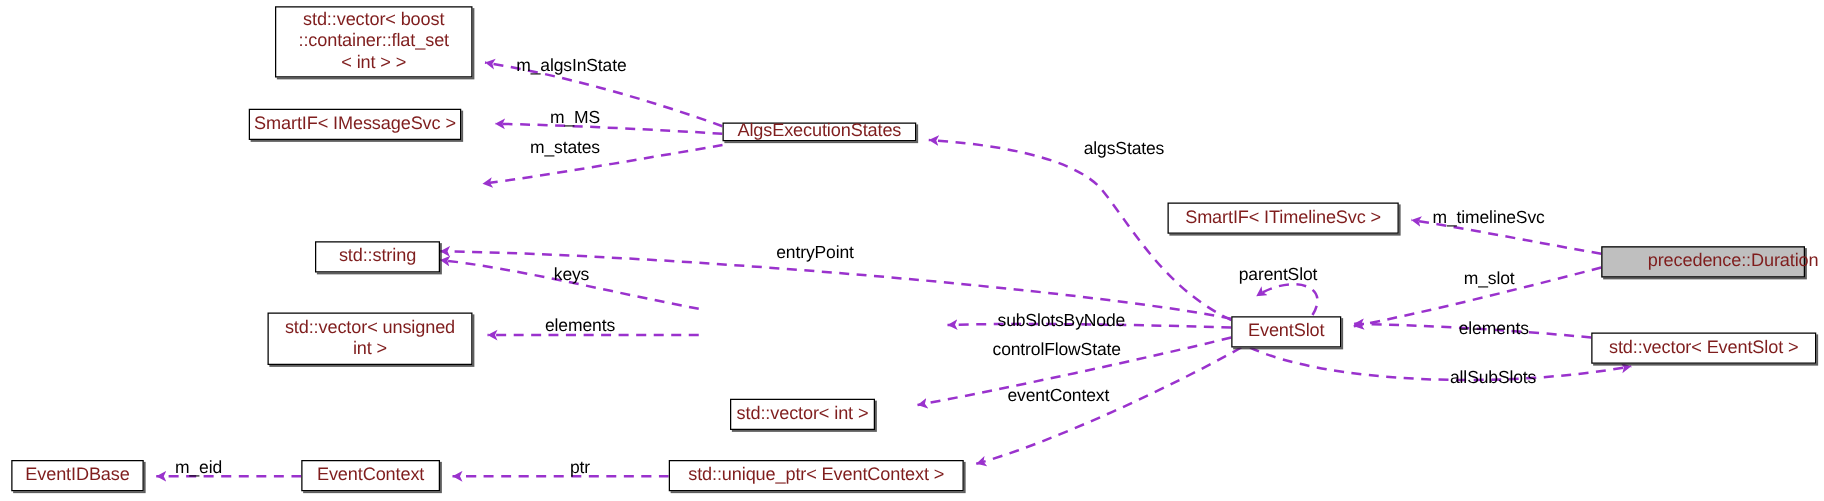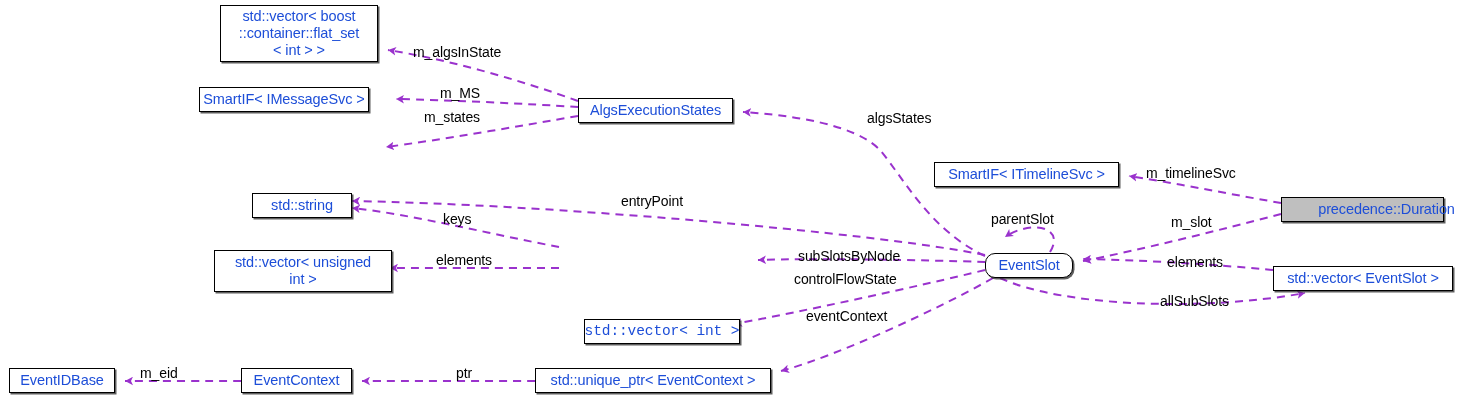--- a/index.html
+++ b/index.html
@@ -22,21 +22,21 @@
     left: 0;
     top: 0;
     width: 1459px;
     height: 401px;
   }
   .node {
     position: absolute;
     box-sizing: border-box;
     border: 1px solid #000000;
     background: #ffffff;
-    color: #1d4ed8;
+    color: #7f1d1d;
     font-size: 14.5px;
     line-height: 17px;
     text-align: center;
     display: flex;
     align-items: center;
     justify-content: center;
     white-space: pre;
     letter-spacing: -0.1px;
     box-shadow: 1.5px 1.5px 0 0 rgba(40,40,40,0.75);
   }
@@ -102,33 +102,33 @@
     </g>
   </svg>
 
   <div class="node" style="left:220px;top:5px;width:158px;height:57px;">std::vector&lt; boost
 ::container::flat_set
 &lt; int &gt; &gt;</div>
 
   <div class="node" style="left:199px;top:87px;width:170px;height:25px;">SmartIF&lt; IMessageSvc &gt;</div>
 
 
-  <div class="node" style="left:578px;top:98px;width:155px;height:25px;">AlgsExecutionStates</div>
+  <div class="node" style="left:578px;top:98px;width:155px;height:15px;">AlgsExecutionStates</div>
 
   <div class="node" style="left:252px;top:193px;width:100px;height:25px;">std::string</div>
 
-  <div class="node" style="left:214px;top:250px;width:178px;height:42px;">std::vector&lt; unsigned
+  <div class="node" style="left:214px;top:250px;width:164px;height:42px;">std::vector&lt; unsigned
 int &gt;</div>
 
 
-  <div class="node" style="left:584px;top:319px;width:156px;height:25px;font-family:Liberation Mono, monospace;">std::vector&lt; int &gt;</div>
+  <div class="node" style="left:584px;top:319px;width:116px;height:25px;">std::vector&lt; int &gt;</div>
 
   <div class="node" style="left:934px;top:162px;width:185px;height:25px;">SmartIF&lt; ITimelineSvc &gt;</div>
 
-  <div class="node" style="left:985px;top:253px;width:88px;height:25px;border-radius:10px;">EventSlot</div>
+  <div class="node" style="left:985px;top:253px;width:88px;height:25px;">EventSlot</div>
 
   <div class="node highlight" style="left:1281px;top:197px;width:163px;height:25px;">precedence::Duration</div>
 
   <div class="node" style="left:1273px;top:266px;width:180px;height:25px;">std::vector&lt; EventSlot &gt;</div>
 
   <div class="node" style="left:9px;top:368px;width:106px;height:25px;">EventIDBase</div>
 
   <div class="node" style="left:241px;top:368px;width:111px;height:25px;">EventContext</div>
 
   <div class="node" style="left:535px;top:368px;width:236px;height:25px;">std::unique_ptr&lt; EventContext &gt;</div>

